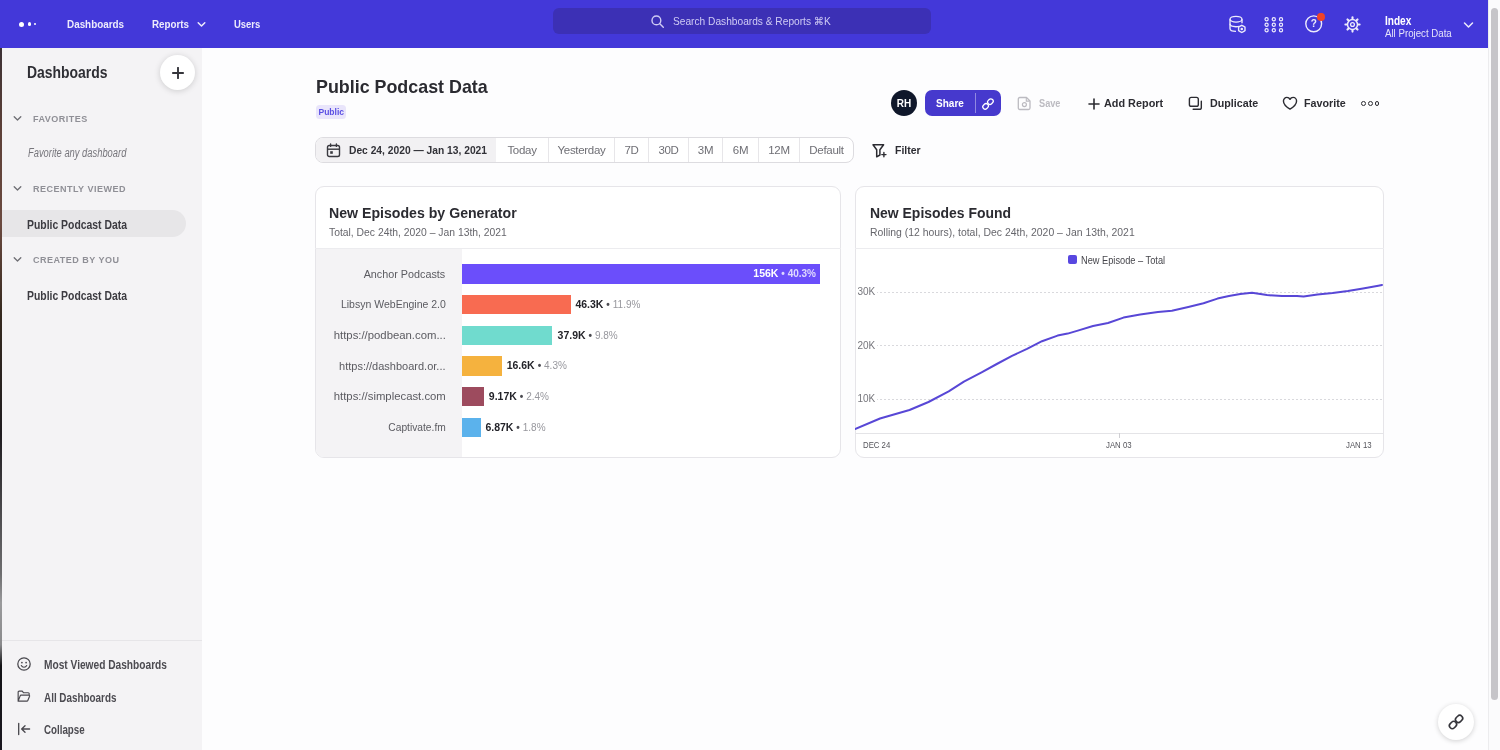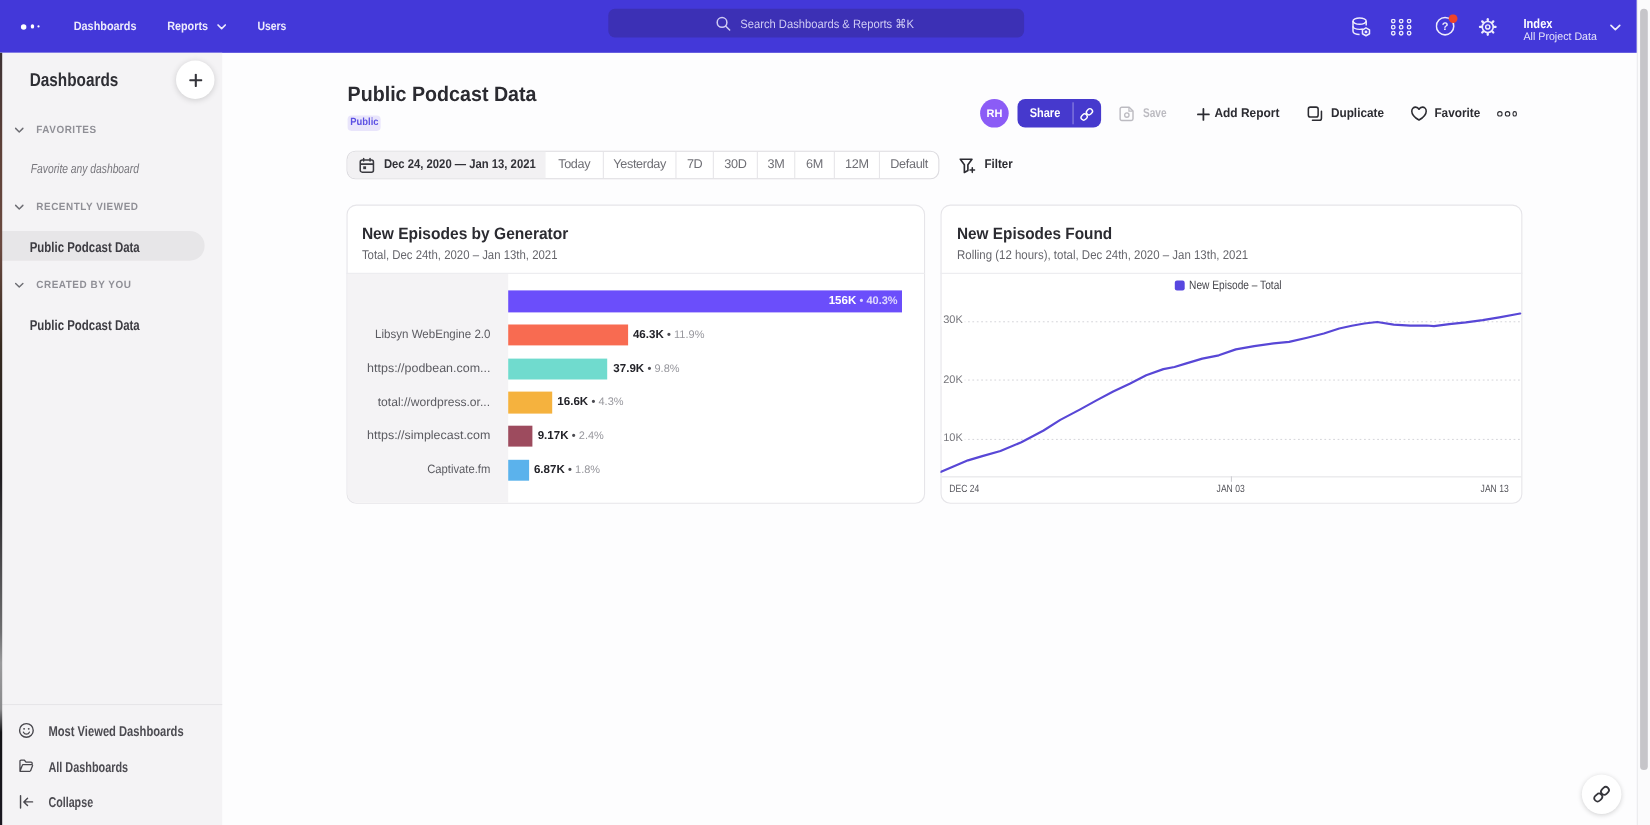--- a/index.html
+++ b/index.html
@@ -136,21 +136,21 @@
   </svg>
   <div class="abs botitem" style="left:44px;top:722px;"><span class="fitl" style="transform:scaleX(.75);">Collapse</span></div>
 
   <div class="abs" style="left:0;top:48px;width:2px;height:702px;background:linear-gradient(#3c3134 0%,#5d4038 12%,#6b4a40 25%,#35291f 38%,#1f1c20 55%,#6e6e70 75%,#9a9a9c 79%,#8a8a8c 85%,#131316 88%,#1a1720 100%);"></div>
 
   <div class="abs" style="left:315.8px;top:76px;color:#2b2b31;font-size:19px;font-weight:700;"><span class="fitl" style="transform:scaleX(.94);">Public Podcast Data</span></div>
   <div class="abs" style="left:316px;top:104.5px;width:30px;height:14px;background:#e9e5fb;border-radius:3.5px;color:#5b50e3;font-size:9.5px;font-weight:700;display:flex;align-items:center;justify-content:center;">
       <span class="fitc" style="transform:scaleX(.9);">Public</span>
     </div>
 
-  <div class="abs" style="left:891px;top:90px;width:26px;height:26px;border-radius:50%;background:#8b5cf6;color:#fff;font-size:10px;font-weight:700;display:flex;align-items:center;justify-content:center;">RH</div>
+  <div class="abs" style="left:891px;top:90px;width:26px;height:26px;border-radius:50%;background:#0f172a;color:#fff;font-size:10px;font-weight:700;display:flex;align-items:center;justify-content:center;">RH</div>
   <div class="abs" style="left:925px;top:90px;width:76px;height:26px;background:#4639cd;border-radius:7px;"></div>
   <div class="abs" style="left:925px;top:90px;width:50px;height:26px;color:#fff;font-size:11.5px;font-weight:700;display:flex;align-items:center;justify-content:center;">
       <span class="fitc" style="transform:scaleX(.87);">Share</span>
     </div>
   <div class="abs" style="left:974.5px;top:93px;width:1px;height:20px;background:rgba(255,255,255,0.4);"></div>
   <svg class="abs" style="left:981px;top:96.5px;" width="14" height="14" viewBox="0 0 15 15">
     <g fill="none" stroke="#fff" stroke-width="1.4" transform="rotate(45 7.5 7.5)">
       <rect x="5" y="0.7" width="5" height="6.3" rx="2.5"></rect>
       <rect x="5" y="8" width="5" height="6.3" rx="2.5"></rect>
     </g>
@@ -222,23 +222,24 @@
     <path d="M10.8 11.6 h4.2 M12.9 9.5 v4.2" stroke="#2c2c32" stroke-width="1.4" stroke-linecap="round"></path>
   </svg>
   <div class="abs actxt" style="left:894.5px;top:143.5px;"><span class="fitl" style="transform:scaleX(.91);">Filter</span></div>
 
   <div class="abs" style="left:315px;top:186px;width:526px;height:272px;background:#fff;border:1px solid #e6e5e9;border-radius:9px;"></div>
   <div class="abs" style="left:329.4px;top:204px;color:#2b2b31;font-size:15px;font-weight:700;"><span class="fitl" style="transform:scaleX(.942);">New Episodes by Generator</span></div>
   <div class="abs" style="left:329.4px;top:226.3px;color:#66666c;font-size:11.5px;"><span class="fitl" style="transform:scaleX(.9);">Total, Dec 24th, 2020 – Jan 13th, 2021</span></div>
   <div class="abs" style="left:315px;top:248px;width:526px;height:1px;background:#ececef;"></div>
   <div class="abs" style="left:316px;top:249px;width:146px;height:208px;background:#f4f3f5;border-radius:0 0 0 8px;"></div>
 
+  <div class="abs barlabel" style="left:0;top:267.8px;width:445.5px;"><span class="fitr" style="transform:scaleX(.98);">Anchor Podcasts</span></div>
   <div class="abs barlabel" style="left:0;top:298.4px;width:445.5px;"><span class="fitr" style="transform:scaleX(.955);">Libsyn WebEngine 2.0</span></div>
   <div class="abs barlabel" style="left:0;top:329.4px;width:445.5px;"><span class="fitr" style="transform:scaleX(1.03);">https://podbean.com...</span></div>
-  <div class="abs barlabel" style="left:0;top:359.9px;width:445.5px;"><span class="fitr" style="transform:scaleX(1);">total://wordpress.or...</span></div>
+  <div class="abs barlabel" style="left:0;top:359.9px;width:445.5px;"><span class="fitr" style="transform:scaleX(1);">https://dashboard.or...</span></div>
   <div class="abs barlabel" style="left:0;top:390.4px;width:445.5px;"><span class="fitr" style="transform:scaleX(1.03);">https://simplecast.com</span></div>
   <div class="abs barlabel" style="left:0;top:421.3px;width:445.5px;"><span class="fitr" style="transform:scaleX(.93);">Captivate.fm</span></div>
 
   <div class="abs" style="left:462px;top:264px;width:358px;height:19.5px;background:#6b4efb;"></div>
   <div class="abs" style="left:462px;top:294.5px;width:108.5px;height:19.5px;background:#f86b51;"></div>
   <div class="abs" style="left:462px;top:325.5px;width:90px;height:19.5px;background:#70dbce;"></div>
   <div class="abs" style="left:462px;top:356px;width:40px;height:19.5px;background:#f5b23e;"></div>
   <div class="abs" style="left:462px;top:386.5px;width:22px;height:19.5px;background:#9d4b5e;"></div>
   <div class="abs" style="left:462px;top:417.5px;width:18.5px;height:19.5px;background:#5bb2ec;"></div>
 

